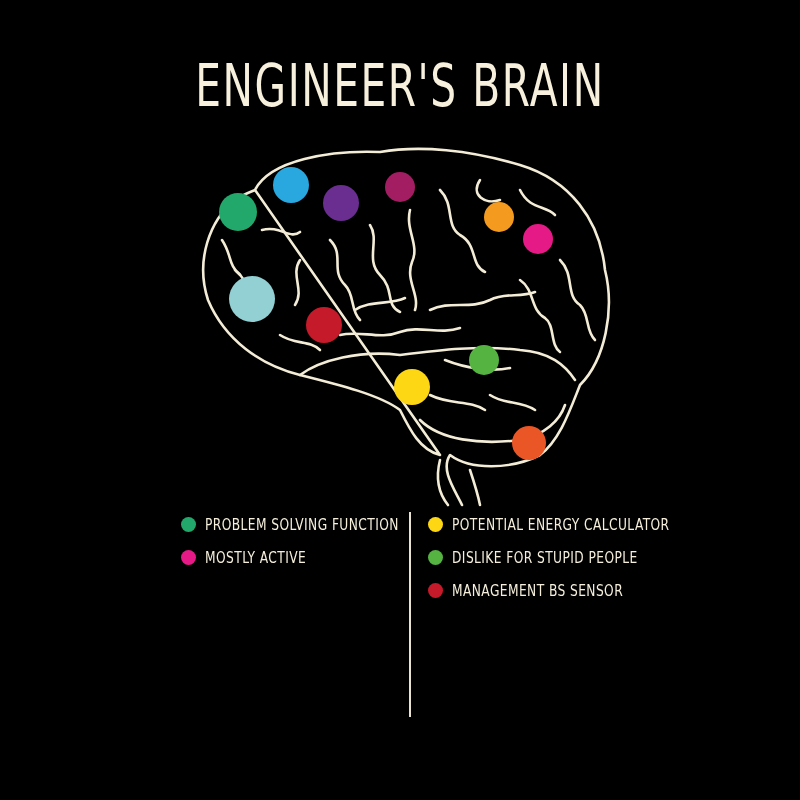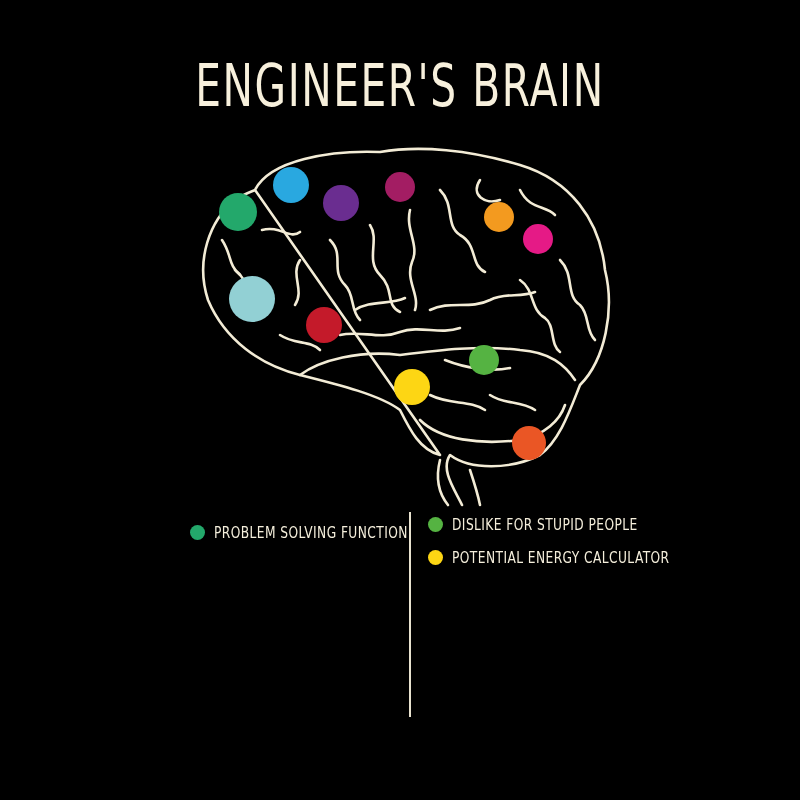--- a/index.html
+++ b/index.html
@@ -61,29 +61,37 @@
     <div class="dot" style="left: 385px; top: 172px; height: 30px; width: 30px; background: rgb(163, 29, 99);"></div>
     <div class="dot" style="left: 484px; top: 202px; height: 30px; width: 30px; background: rgb(243, 154, 31);"></div>
     <div class="dot" style="left: 523px; top: 224px; height: 30px; width: 30px; background: rgb(229, 26, 134);"></div>
     <div class="dot" style="left: 229px; top: 276px; height: 46px; width: 46px; background: rgb(146, 208, 212);"></div>
     <div class="dot" style="left: 306px; top: 307px; height: 36px; width: 36px; background: rgb(196, 26, 42);"></div>
     <div class="dot" style="left: 469px; top: 345px; height: 30px; width: 30px; background: rgb(85, 179, 66);"></div>
     <div class="dot" style="left: 394px; top: 369px; height: 36px; width: 36px; background: rgb(253, 214, 20);"></div>
     <div class="dot" style="left: 512px; top: 426px; height: 34px; width: 34px; background: rgb(234, 86, 37);"></div>
   </div>
 
-<div class="legend" style="left:190px;margin-top:8px;" id="legend-left">
+<div class="legend" style="left:181px;" id="legend-left">
     <div class="item">
       <span class="sw" style="background: rgb(35, 168, 107);"></span>
       <span class="lbl">PROBLEM SOLVING FUNCTION</span>
+    </div>
+    <div class="item">
+      <span class="sw" style="background: rgb(229, 26, 134);"></span>
+      <span class="lbl">MOSTLY ACTIVE</span>
     </div>
   </div>
 <div class="divider"></div>
 <div class="legend" style="left:428px;" id="legend-right">
     <div class="item">
+      <span class="sw" style="background: rgb(253, 214, 20);"></span>
+      <span class="lbl">POTENTIAL ENERGY CALCULATOR</span>
+    </div>
+    <div class="item">
       <span class="sw" style="background: rgb(85, 179, 66);"></span>
       <span class="lbl">DISLIKE FOR STUPID PEOPLE</span>
     </div>
     <div class="item">
-      <span class="sw" style="background: rgb(253, 214, 20);"></span>
-      <span class="lbl">POTENTIAL ENERGY CALCULATOR</span>
+      <span class="sw" style="background: rgb(196, 26, 42);"></span>
+      <span class="lbl">MANAGEMENT BS SENSOR</span>
     </div>
   </div>
 
 </body></html>

